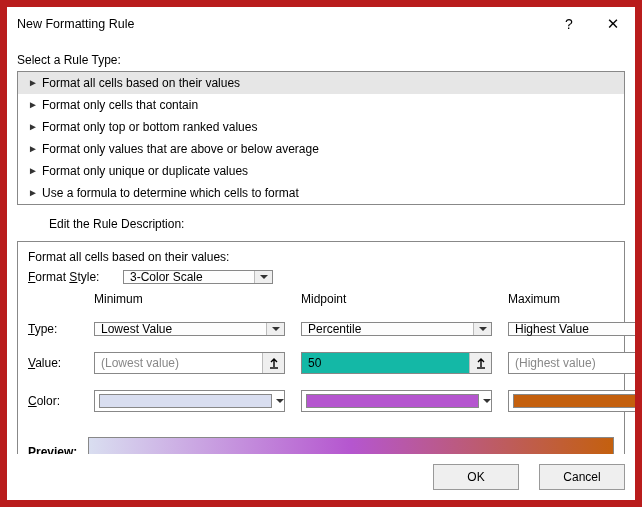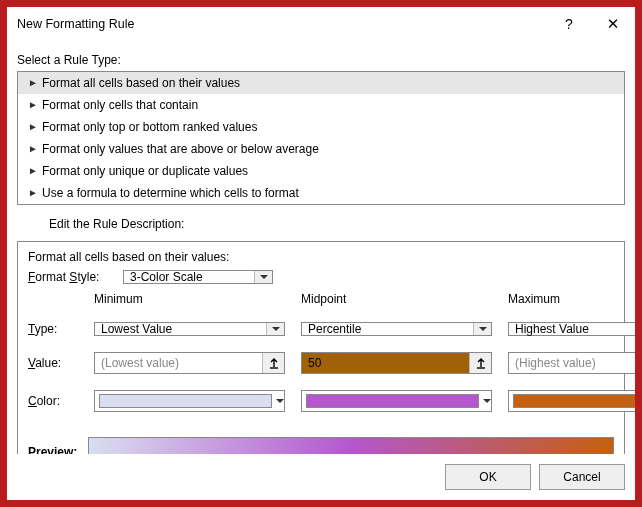--- a/index.html
+++ b/index.html
@@ -121,21 +121,21 @@
     gap: 16px;
   }
   .col-hdr { font-weight: normal; }
   .row-lbl { text-align: left; }
   .underline-first { }
   .underline-first::first-letter { text-decoration: underline; }
   .input-like {
     display: flex;
     align-items: center;
     border: 1px solid #888;
-    background: #a16207;
+    background: #14b8a6;
     height: 22px;
   }
   .input-like input {
     flex: 1;
     border: none;
     outline: none;
     padding: 0 6px;
     height: 100%;
     font-family: inherit;
     font-size: 12px;
@@ -173,21 +173,21 @@
   .preview-row .plbl { font-weight: bold; width: 60px; }
   .preview-bar {
     flex: 1;
     height: 22px;
     border: 1px solid #888;
   }
   .footer {
     padding: 10px;
     display: flex;
     justify-content: flex-end;
-    gap: 8px;
+    gap: 20px;
   }
   .btn {
     min-width: 86px;
     height: 26px;
     border: 1px solid #999;
     background: #efefef;
     display: flex;
     align-items: center;
     justify-content: center;
     padding: 0 10px;

